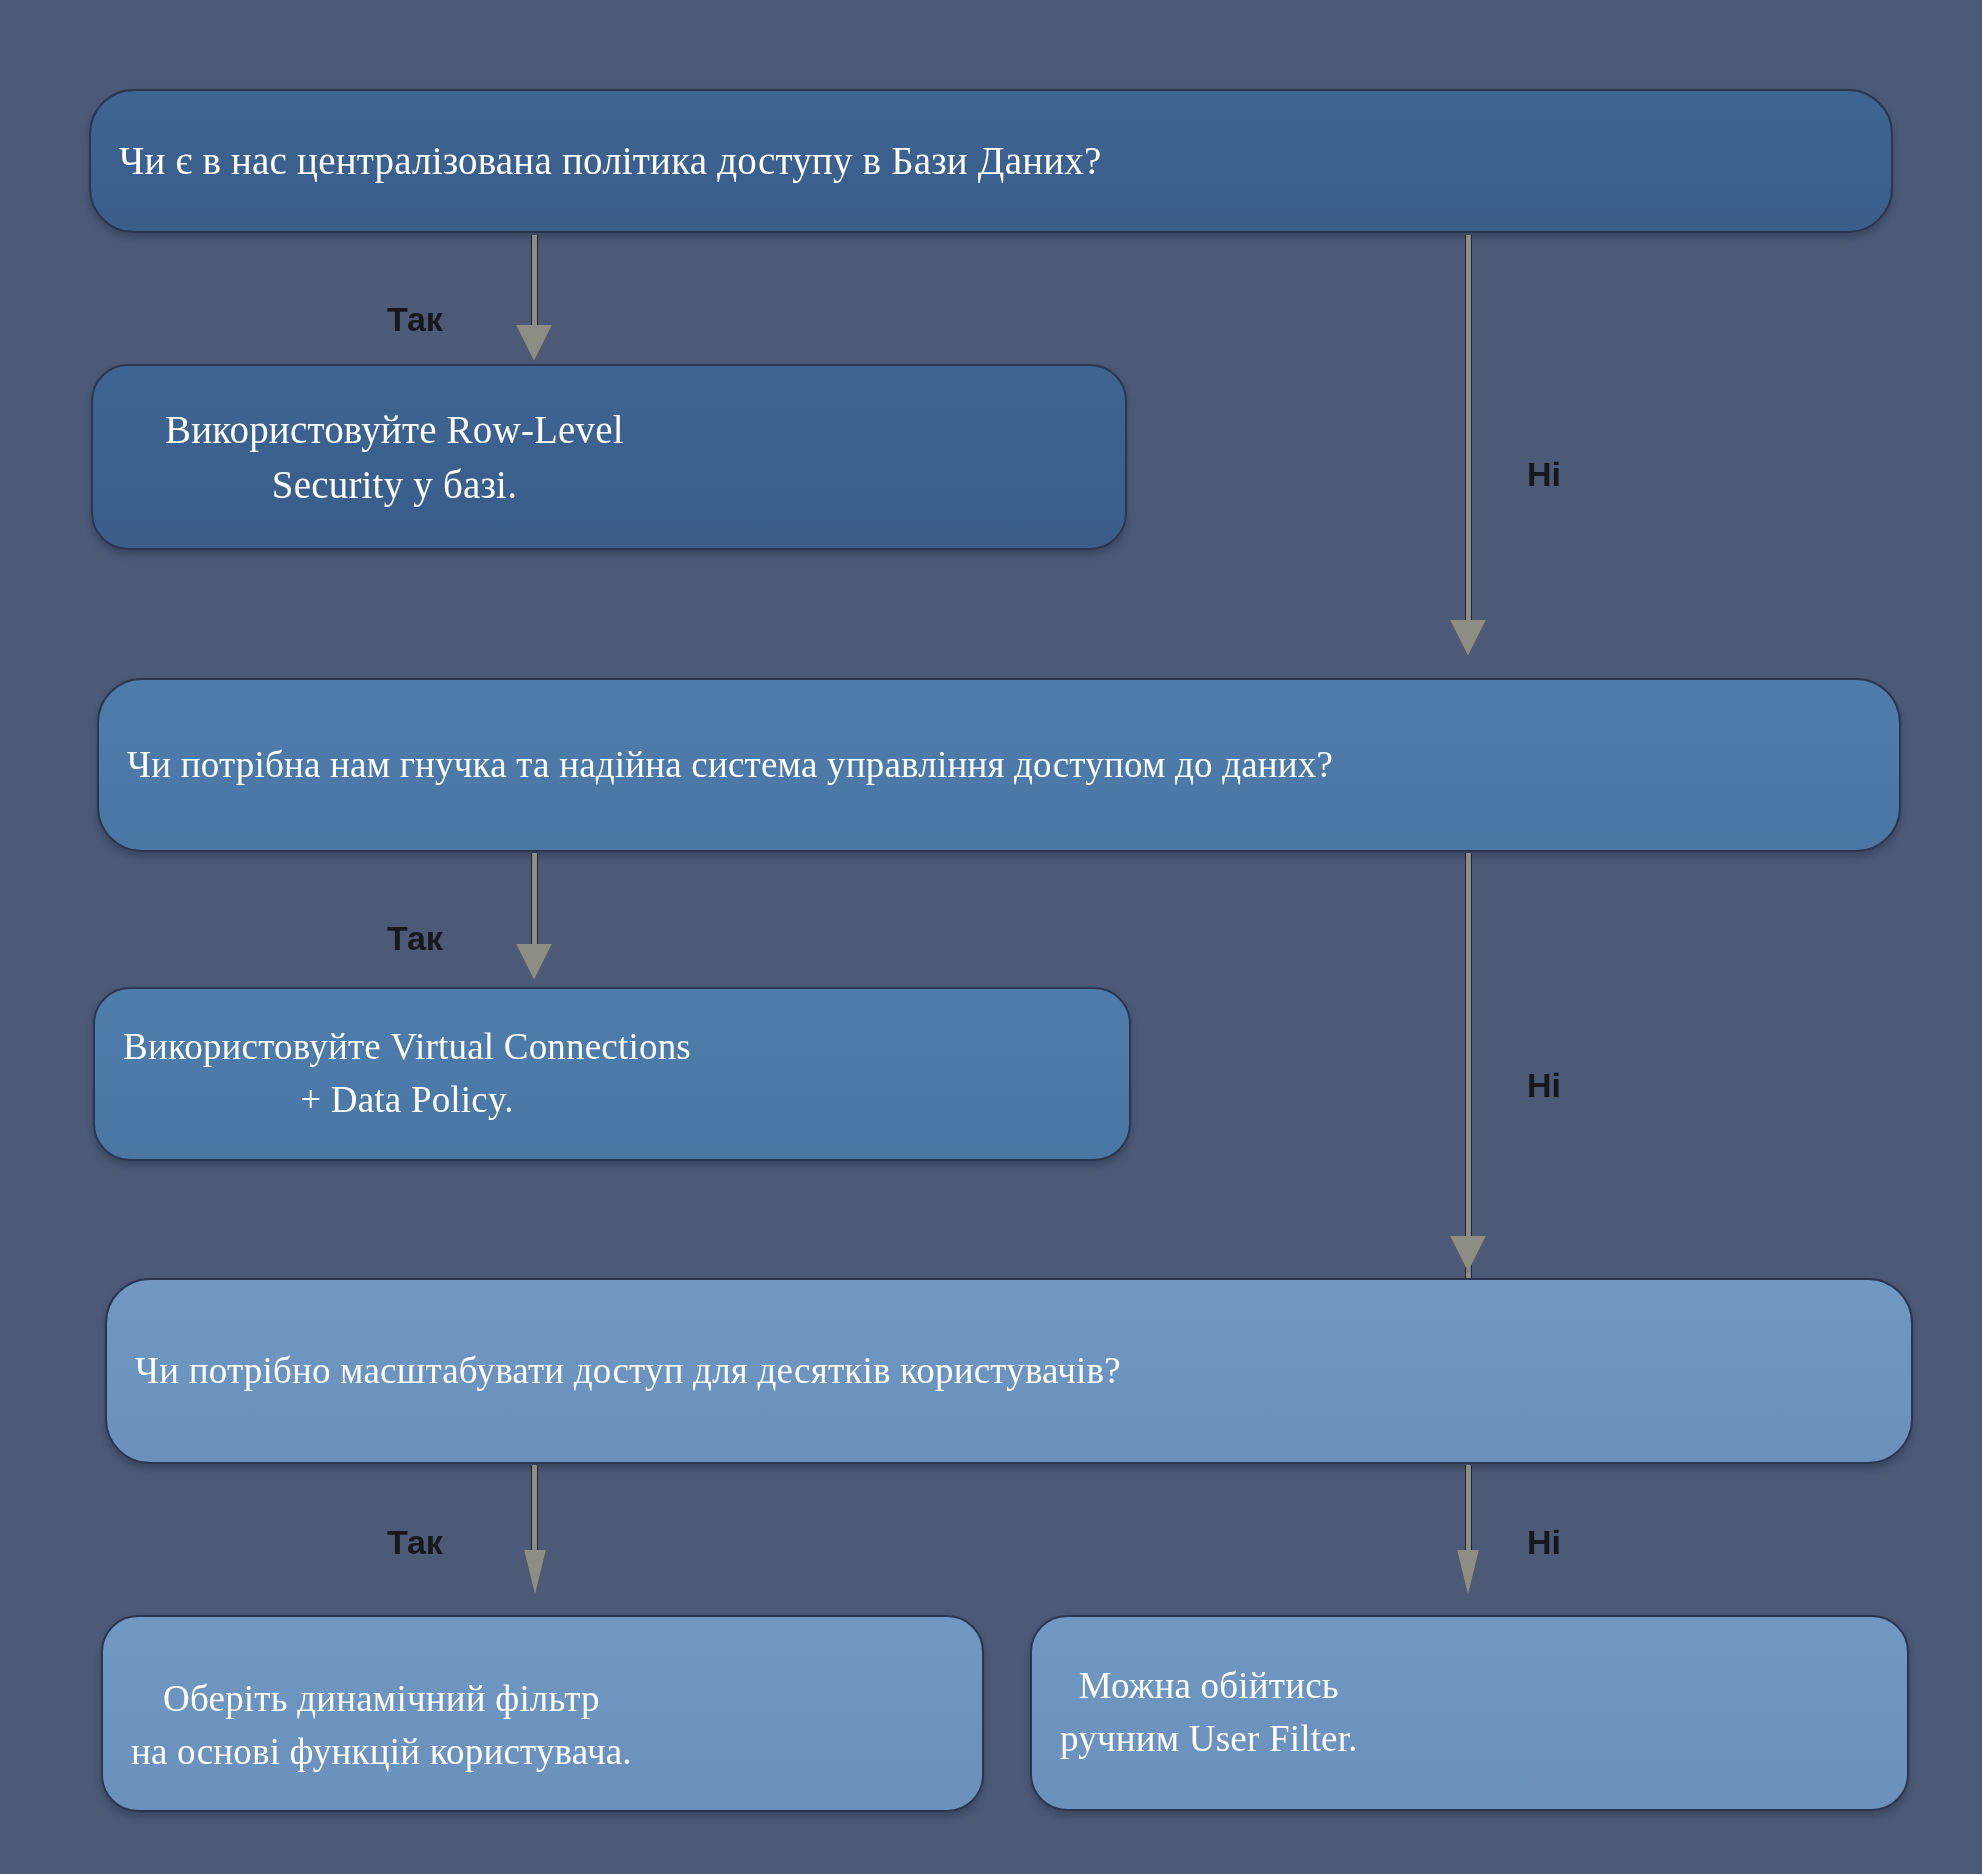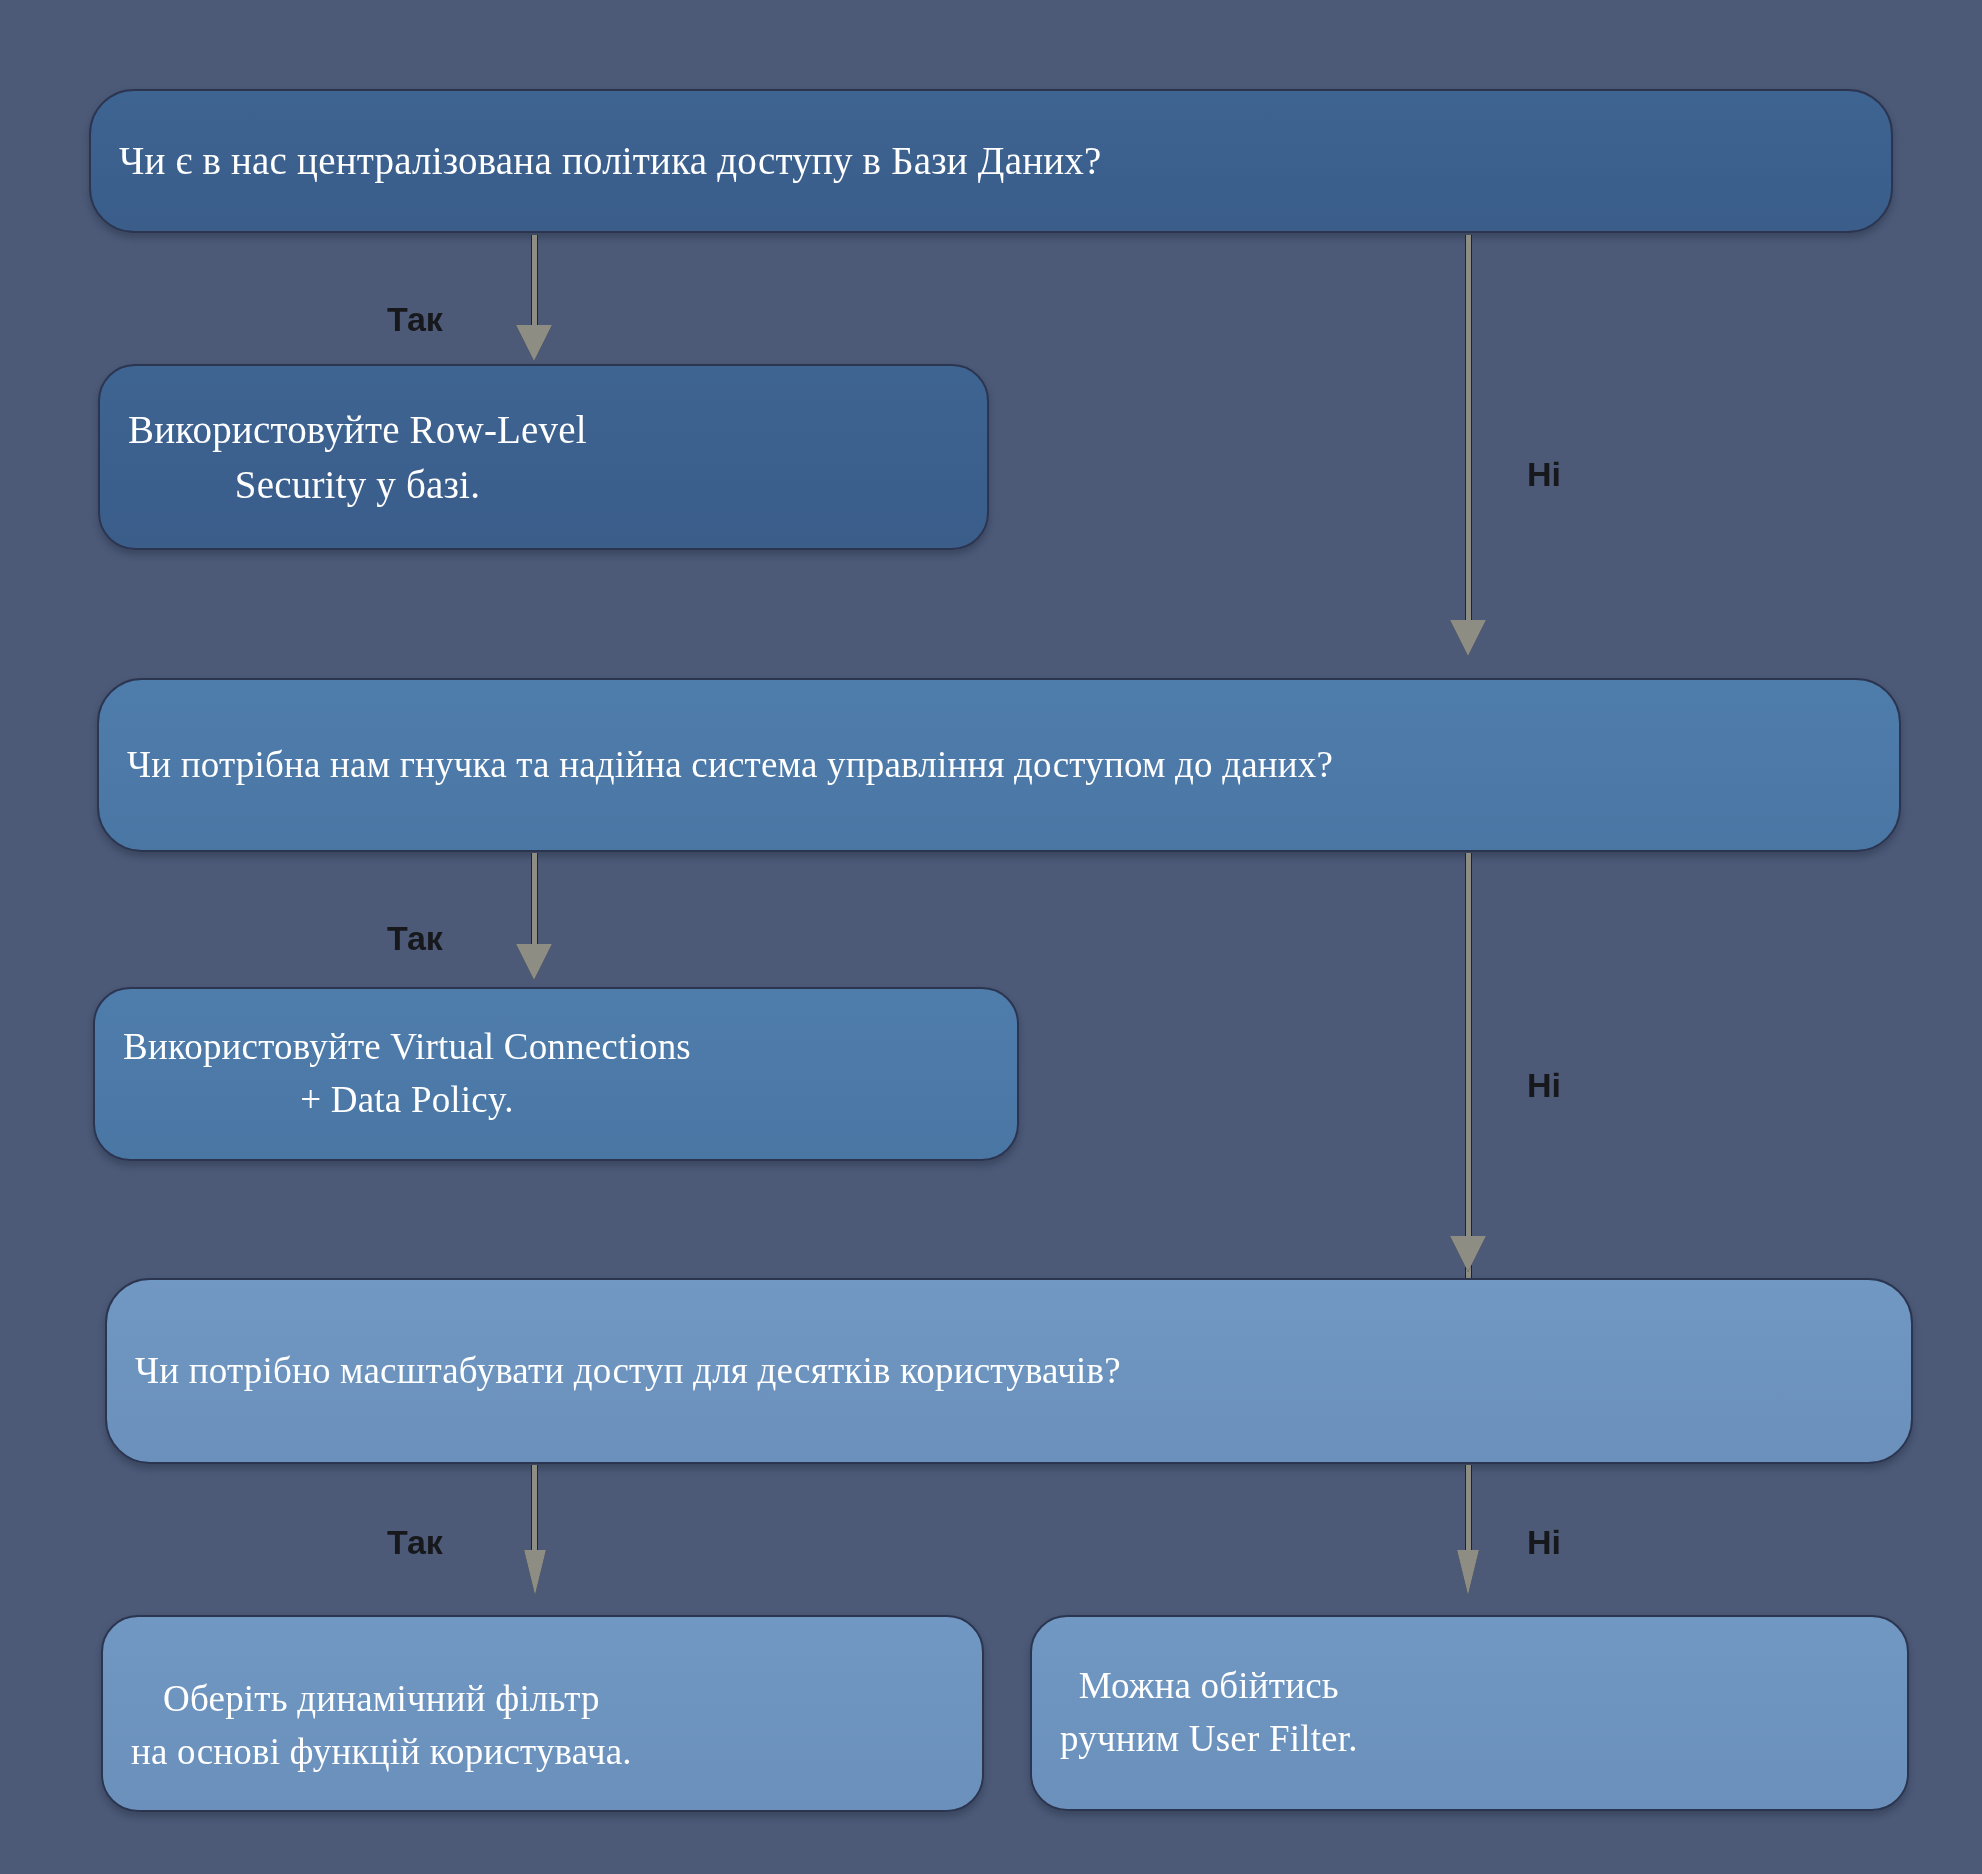--- a/index.html
+++ b/index.html
@@ -43,27 +43,27 @@
 
   
   .tier1 { background: linear-gradient(180deg,#3e6492 0%,#3a5d8a 100%); }
   .tier2 { background: linear-gradient(180deg,#4f7dab 0%,#4a76a4 100%); }
   .tier3 { background: linear-gradient(180deg,#7098c3 0%,#6a90bb 100%); }
 
   
   #node-q1   { left: 89px;  top: 89px;  width: 1804px; height: 144px; }
   #node-q1 .label  { font-size: 39px; }
 
-  #node-a1   { left: 98px;  top: 364px;  width: 891px; height: 186px; border-radius: 37px; }
+  #node-a1   { left: 91px;  top: 364px;  width: 1036px; height: 186px; border-radius: 37px; padding-left: 44px; }
   #node-a1 .label  { font-size: 39px; }
 
   #node-q2   { left: 97px;  top: 678px;  width: 1804px; height: 174px; }
   #node-q2 .label  { font-size: 37px; }
 
-  #node-a2   { left: 93px;  top: 987px; width: 926px; height: 174px; border-radius: 37px; }
+  #node-a2   { left: 93px;  top: 987px; width: 1038px; height: 174px; border-radius: 37px; }
   #node-a2 .label  { font-size: 37px; }
 
   #node-q3   { left: 105px;  top: 1278px; width: 1808px; height: 186px; }
   #node-q3 .label  { font-size: 37px; }
 
   #node-a3   { left: 101px;  top: 1615px; width: 883px; height: 197px; border-radius: 37px; }
   #node-a3 .label  { font-size: 37px; margin-top: 24px; }
 
   #node-a4   { left: 1030px; top: 1615px; width: 879px; height: 196px; border-radius: 37px; }
   #node-a4 .label  { font-size: 37px; }

